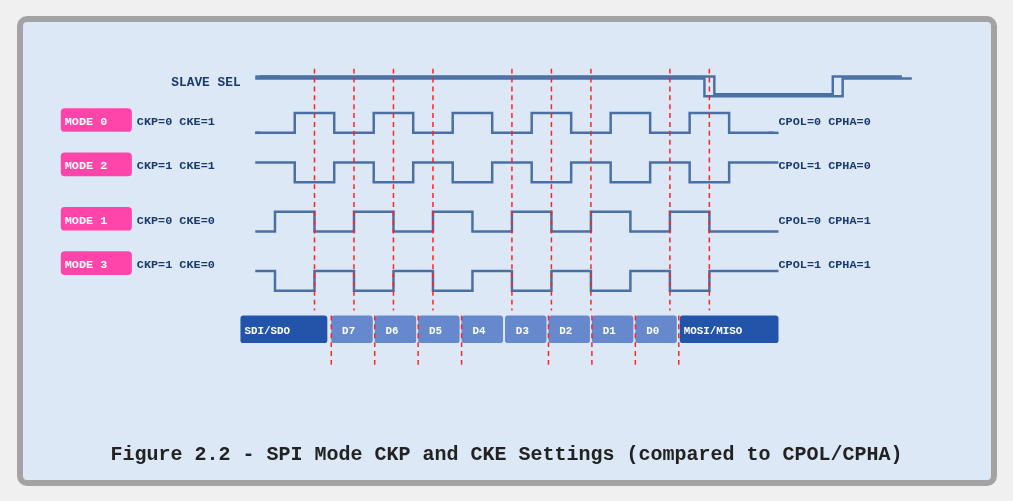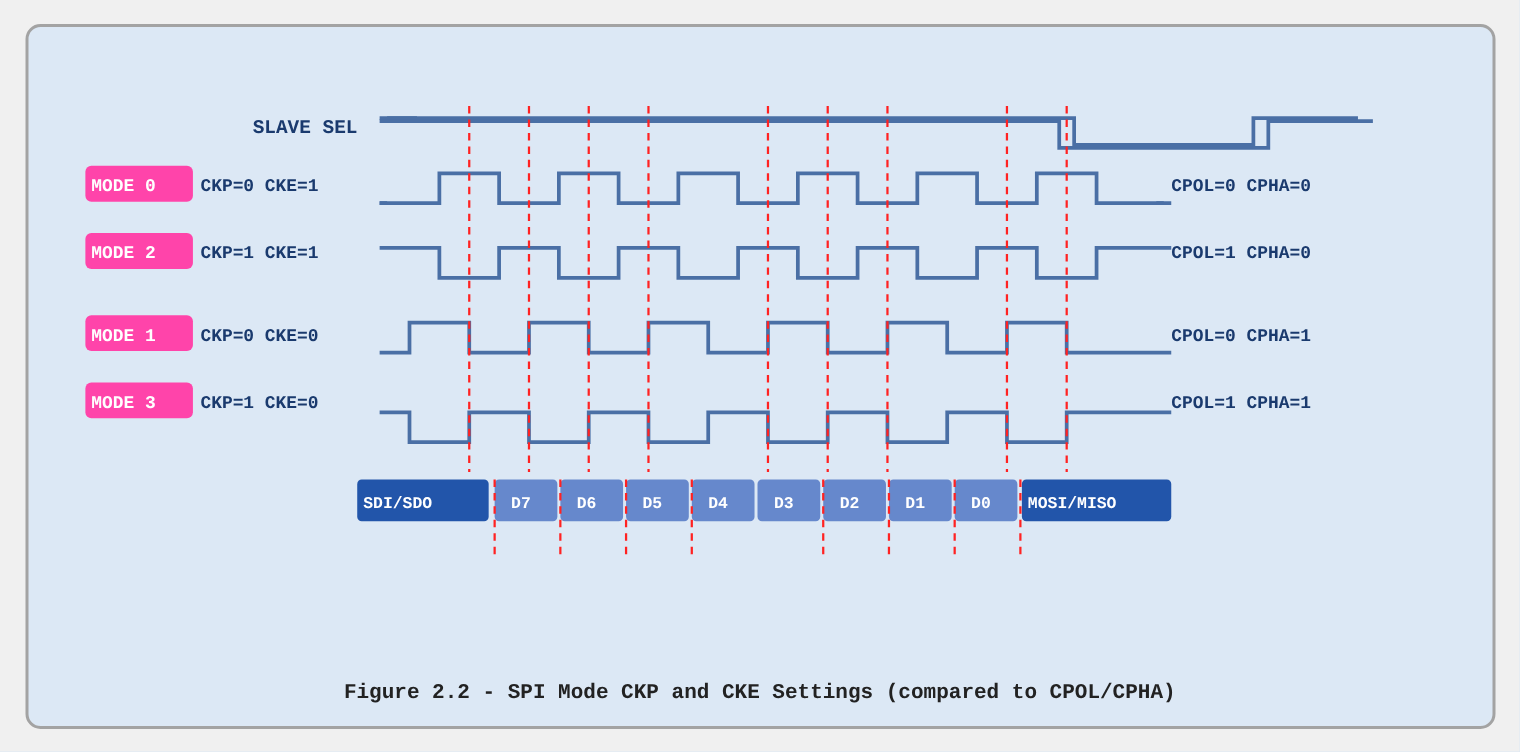--- a/index.html
+++ b/index.html
@@ -9,38 +9,38 @@
       background: #f0f0f0;
       display: flex;
       align-items: center;
       justify-content: center;
       font-family: 'Courier New', Courier, monospace;
     }
     .outer {
       width: 980px;
       height: 470px;
       background: #dce8f5;
-      border: 2px solid #a3a3a3;
+      border: 6px solid #a3a3a3;
       border-radius: 10px;
       padding: 18px 20px 10px 20px;
       display: flex;
       flex-direction: column;
     }
     .diagram-area {
       flex: 1;
       position: relative;
     }
     
     .waveform-svg {
       width: 100%;
       height: 100%;
     }
     .caption {
       text-align: center;
-      font-size: 14px;
+      font-size: 20px;
       font-weight: bold;
       color: #222;
       padding: 10px 0 4px 0;
       font-family: 'Courier New', Courier, monospace;
     }
   </style>
 </head>
 <body>
 
 <div class="outer">

